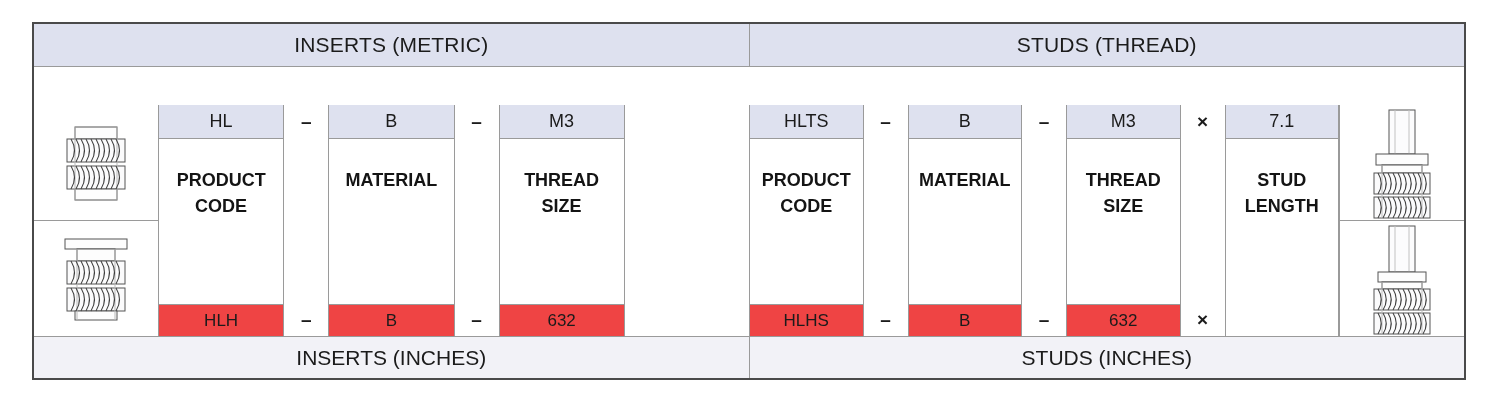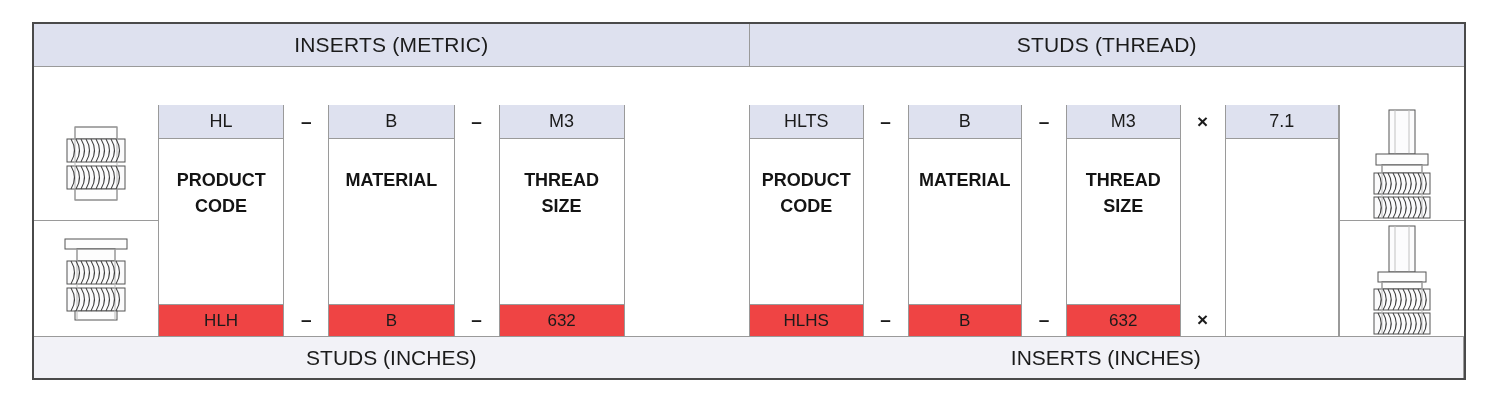--- a/index.html
+++ b/index.html
@@ -299,20 +299,24 @@
       </div>
 
       <div class="sep">
         <div class="code-top">×</div>
         <div class="desc"></div>
         <div class="code-bot">×</div>
       </div>
 
       <div class="field w-code">
         <div class="code-top">7.1</div>
+        <div class="desc">
+          <span>STUD</span>
+          <span>LENGTH</span>
+        </div>
       </div>
 
       <div class="imgcol rightside">
         <div class="imgcell top">
           <span>
             <svg width="80" height="118" viewBox="0 0 80 118">
               <g stroke="#555" fill="none" stroke-width="1">
                 <rect x="27" y="6" width="26" height="44" fill="#fcfcfd"></rect>
                 <path d="M33 6 L33 50 M47 6 L47 50" stroke="#c2c2c2"></path>
                 <rect x="14" y="50" width="52" height="11" fill="#fdfdfd"></rect>
@@ -385,16 +389,16 @@
                 </g>
               </g>
             </svg>
           </span>
         </div>
       </div>
     </div>
   </div>
 
   <div class="foot-band">
+    <div class="foot-cell left">INSERTS (INCHES)</div>
     <div class="foot-cell">STUDS  (INCHES)</div>
-    <div class="foot-cell left">INSERTS (INCHES)</div>
   </div>
 </div>
 
 </body></html>

